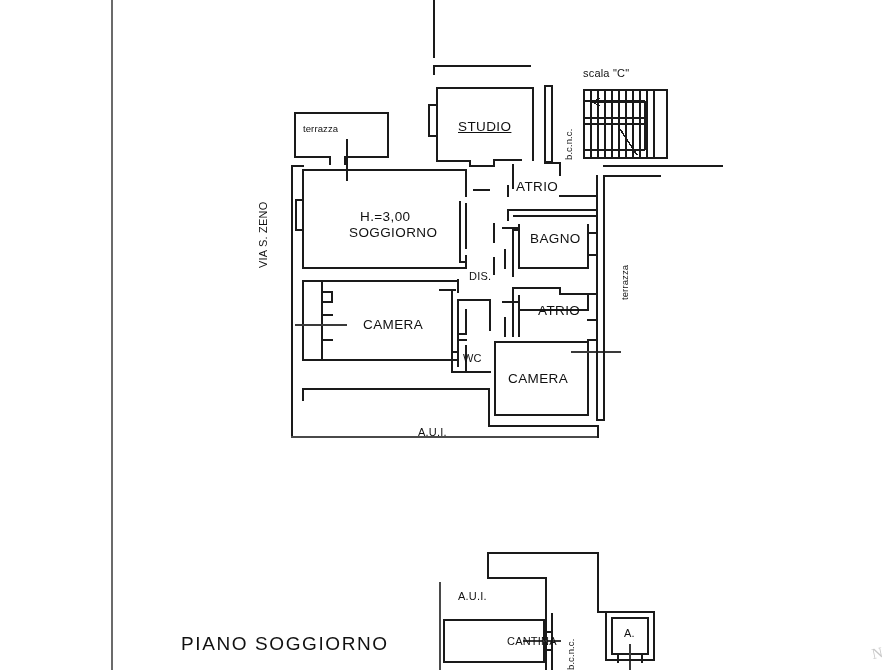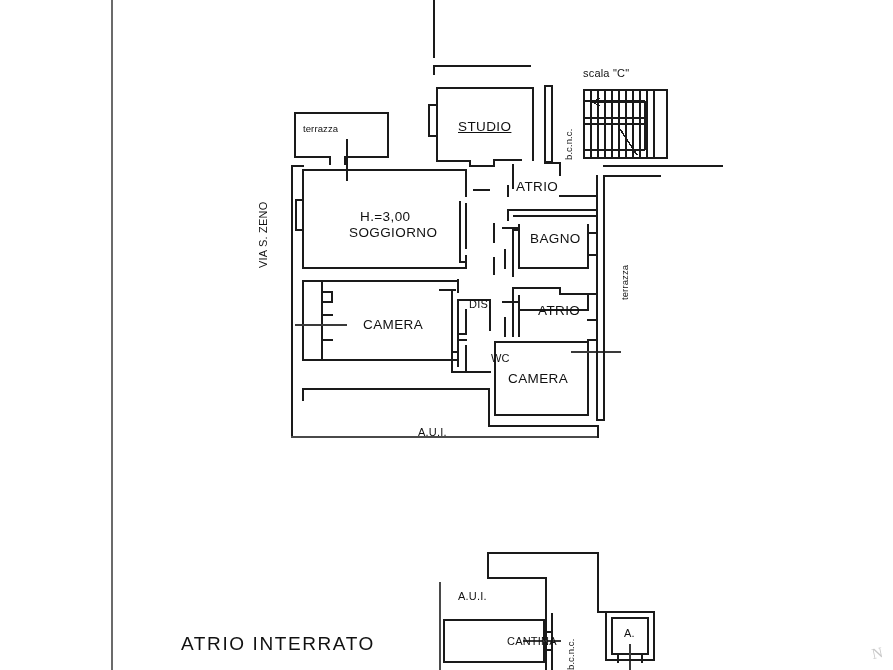--- a/index.html
+++ b/index.html
@@ -238,31 +238,31 @@
 <div class="lbl room-lbl" style="left:516px;top:180px;">ATRIO</div>
 
 <div class="lbl room-lbl" style="left:530px;top:232px;">BAGNO</div>
 
 <div class="lbl room-lbl" style="left:538px;top:304px;">ATRIO</div>
 
 <div class="lbl room-lbl" style="left:363px;top:318px;">CAMERA</div>
 
 <div class="lbl room-lbl" style="left:508px;top:372px;">CAMERA</div>
 
-<div class="lbl room-lbl-sm" style="left:469px;top:299px;">DIS.</div>
-
-<div class="lbl room-lbl-sm" style="left:463px;top:353px;margin-left:28px;">WC</div>
+<div class="lbl room-lbl-sm" style="left:469px;top:271px;">DIS.</div>
+
+<div class="lbl room-lbl-sm" style="left:463px;top:353px;">WC</div>
 
 <div class="lbl room-lbl-tiny rot-ccw" style="left:620px;top:300px;">terrazza</div>
 
 <div class="lbl room-lbl-sm" style="left:418px;top:427px;">A.U.I.</div>
 
 <div class="lbl room-lbl-sm" style="left:458px;top:591px;">A.U.I.</div>
 
 <div class="lbl room-lbl-sm" style="left:461px;top:636px;margin-left:46px;">CANTINA</div>
 
 <div class="lbl room-lbl-sm" style="left:624px;top:628px;">A.</div>
 
 <div class="lbl room-lbl-tiny rot-ccw" style="left:566px;top:670px;">b.c.n.c.</div>
 
-<div class="lbl title-lbl" style="left:181px;top:634px;">ATRIO  INTERRATO</div>
+<div class="lbl title-lbl" style="left:181px;top:634px;">PIANO  SOGGIORNO</div>
 
 <div class="wm">N</div>
 
 </body></html>

